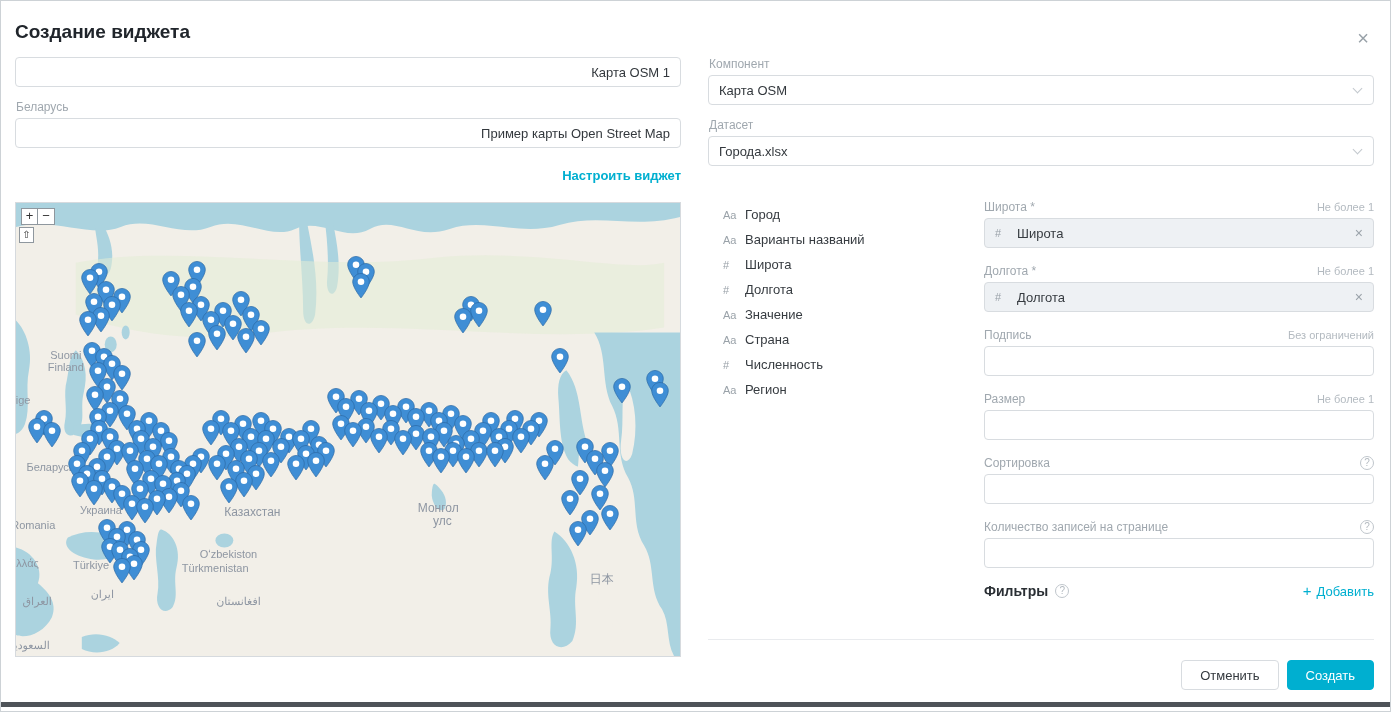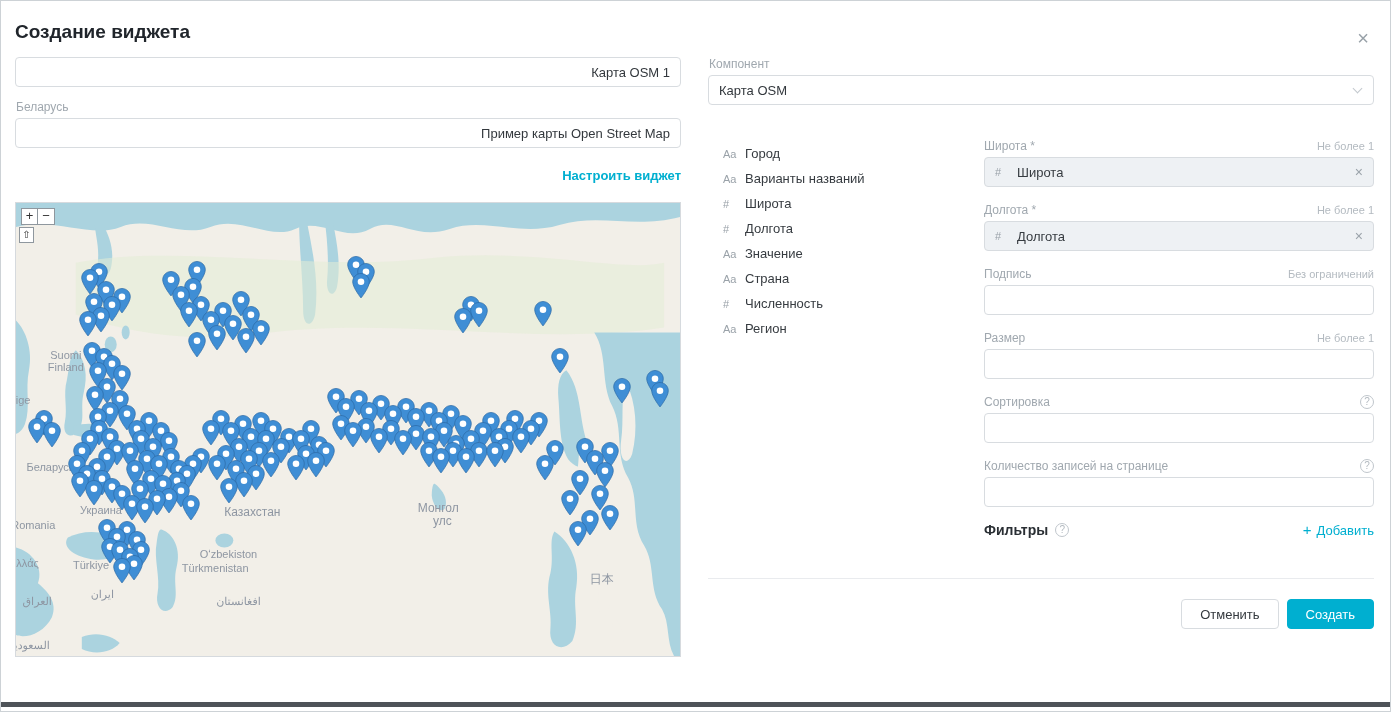--- a/index.html
+++ b/index.html
@@ -1435,20 +1435,27 @@
 </div>
 
 <div class="right-col">
   <div class="group">
     <label class="form-label">Компонент</label>
     <div class="select">
       <span>Карта OSM</span>
       <span class="chevron"></span>
     </div>
   </div>
+  <div class="group">
+    <label class="form-label">Датасет</label>
+    <div class="select">
+      <span>Города.xlsx</span>
+      <span class="chevron"></span>
+    </div>
+  </div>
 
   <div class="columns">
     <div class="fields-list">
   <div class="field-item">
     <span class="ftype">Aa</span>
     <span class="fname">Город</span>
   </div>
 
   <div class="field-item">
     <span class="ftype">Aa</span>

